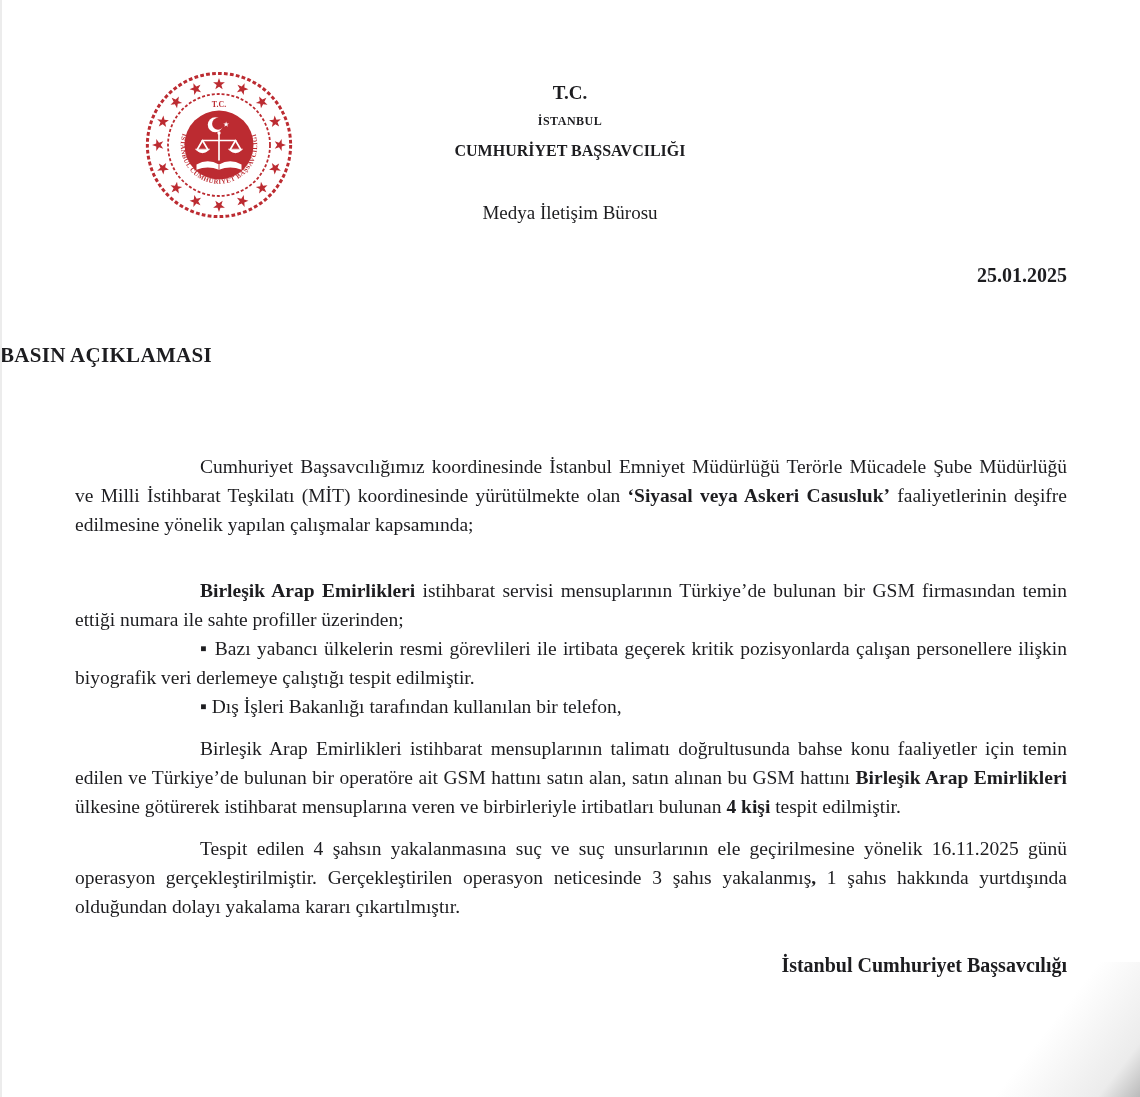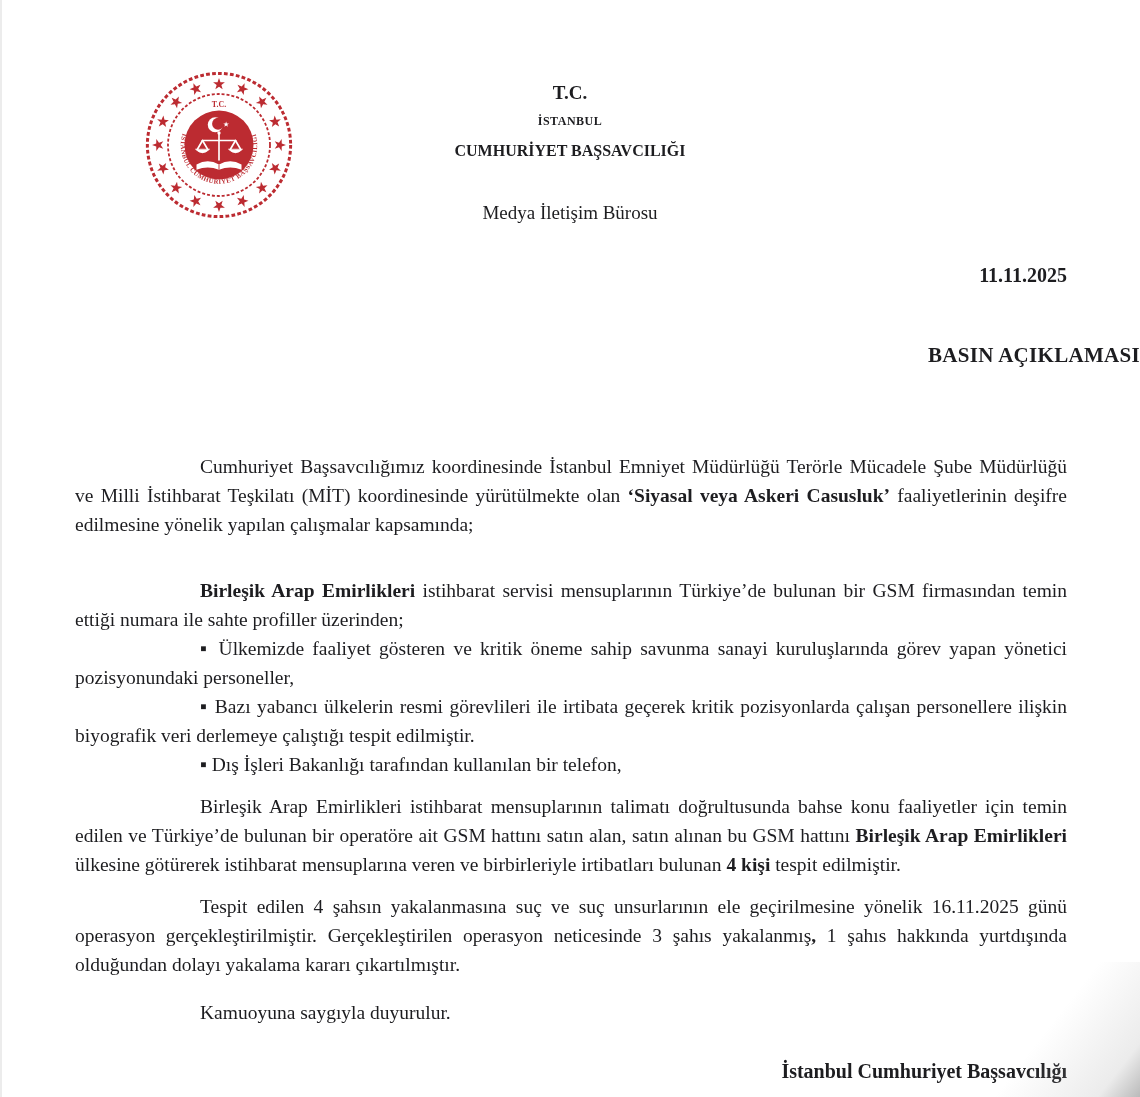--- a/index.html
+++ b/index.html
@@ -20,21 +20,21 @@
   .emblem .red-stroke{stroke:var(--emblem-red);fill:none;}
   .emblem text{font-family:"Liberation Serif","DejaVu Serif",serif;font-weight:bold;}
   
   .letterhead{padding-top:78px;text-align:center;line-height:29px;}
   .lh-tc{font-size:19px;font-weight:bold;}
   .lh-city{font-size:12px;font-weight:bold;letter-spacing:.5px;}
   .lh-office{font-size:16px;font-weight:bold;}
   .lh-bureau{font-size:19px;line-height:28px;margin-top:34px;}
   
   .date-row{margin:34px 73px 0 75px;text-align:right;font-weight:bold;font-size:20px;line-height:29px;}
-  .doc-title{margin:51px 0 0;text-align:right;font-weight:bold;font-size:21px;line-height:29px;letter-spacing:.3px;}
+  .doc-title{margin:51px 0 0;text-align:left;font-weight:bold;font-size:21px;line-height:29px;letter-spacing:.3px;}
   
   .doc-body{margin:82px 73px 0 75px;font-size:19.5px;line-height:29px;text-align:justify;}
   .doc-body p{margin:0;text-indent:125px;}
   .doc-body p.gap-lg{margin-top:37px;}
   .doc-body p.gap-md{margin-top:13px;}
   .doc-body p.gap-sm{margin-top:19px;}
   .doc-body .b{font-weight:bold;}
   
   .signature{margin:30px 73px 0 75px;text-align:right;font-weight:bold;font-size:20px;line-height:29px;}
 </style>
@@ -98,31 +98,29 @@
     </svg>
   </div>
 
   <header class="letterhead">
     <div class="lh-tc">T.C.</div>
     <div class="lh-city">İSTANBUL</div>
     <div class="lh-office">CUMHURİYET BAŞSAVCILIĞI</div>
     <div class="lh-bureau">Medya İletişim Bürosu</div>
   </header>
 
-  <div class="date-row">11.11.2025</div>
+  <div class="date-row">25.01.2025</div>
 
   <h1 class="doc-title">BASIN AÇIKLAMASI</h1>
 
   <main class="doc-body" id="document-body">
       <p><span>Cumhuriyet Başsavcılığımız koordinesinde İstanbul Emniyet Müdürlüğü Terörle Mücadele Şube Müdürlüğü ve Milli İstihbarat Teşkilatı (MİT) koordinesinde yürütülmekte olan </span><span class="b">‘Siyasal veya Askeri Casusluk’</span><span> faaliyetlerinin deşifre edilmesine yönelik yapılan çalışmalar kapsamında;</span></p>
       <p class="gap-lg"><span class="b">Birleşik Arap Emirlikleri</span><span> istihbarat servisi mensuplarının Türkiye’de bulunan bir GSM firmasından temin ettiği numara ile sahte profiller üzerinden;</span></p>
-      <p><span>▪ Ülkemizde faaliyet gösteren ve kritik öneme sahip savunma sanayi kuruluşlarında görev yapan yönetici pozisyonundaki personeller,</span></p>
       <p><span>▪ Bazı yabancı ülkelerin resmi görevlileri ile irtibata geçerek kritik pozisyonlarda çalışan personellere ilişkin biyografik veri derlemeye çalıştığı tespit edilmiştir.</span></p>
       <p><span>▪ Dış İşleri Bakanlığı tarafından kullanılan bir telefon,</span></p>
       <p class="gap-md"><span>Birleşik Arap Emirlikleri istihbarat mensuplarının talimatı doğrultusunda bahse konu faaliyetler için temin edilen ve Türkiye’de bulunan bir operatöre ait GSM hattını satın alan, satın alınan bu GSM hattını </span><span class="b">Birleşik Arap Emirlikleri</span><span> ülkesine götürerek istihbarat mensuplarına veren ve birbirleriyle irtibatları bulunan </span><span class="b">4 kişi</span><span> tespit edilmiştir.</span></p>
       <p class="gap-md"><span>Tespit edilen 4 şahsın yakalanmasına suç ve suç unsurlarının ele geçirilmesine yönelik 16.11.2025 günü operasyon gerçekleştirilmiştir. Gerçekleştirilen operasyon neticesinde 3 şahıs yakalanmış</span><span class="b">,</span><span> 1 şahıs hakkında yurtdışında olduğundan dolayı yakalama kararı çıkartılmıştır.</span></p>
-      <p class="gap-sm"><span>Kamuoyuna saygıyla duyurulur.</span></p>
     </main>
 
   <div class="signature">İstanbul Cumhuriyet Başsavcılığı</div>
 
   <div class="corner-shade"></div>
 </div>
 
 </body></html>

